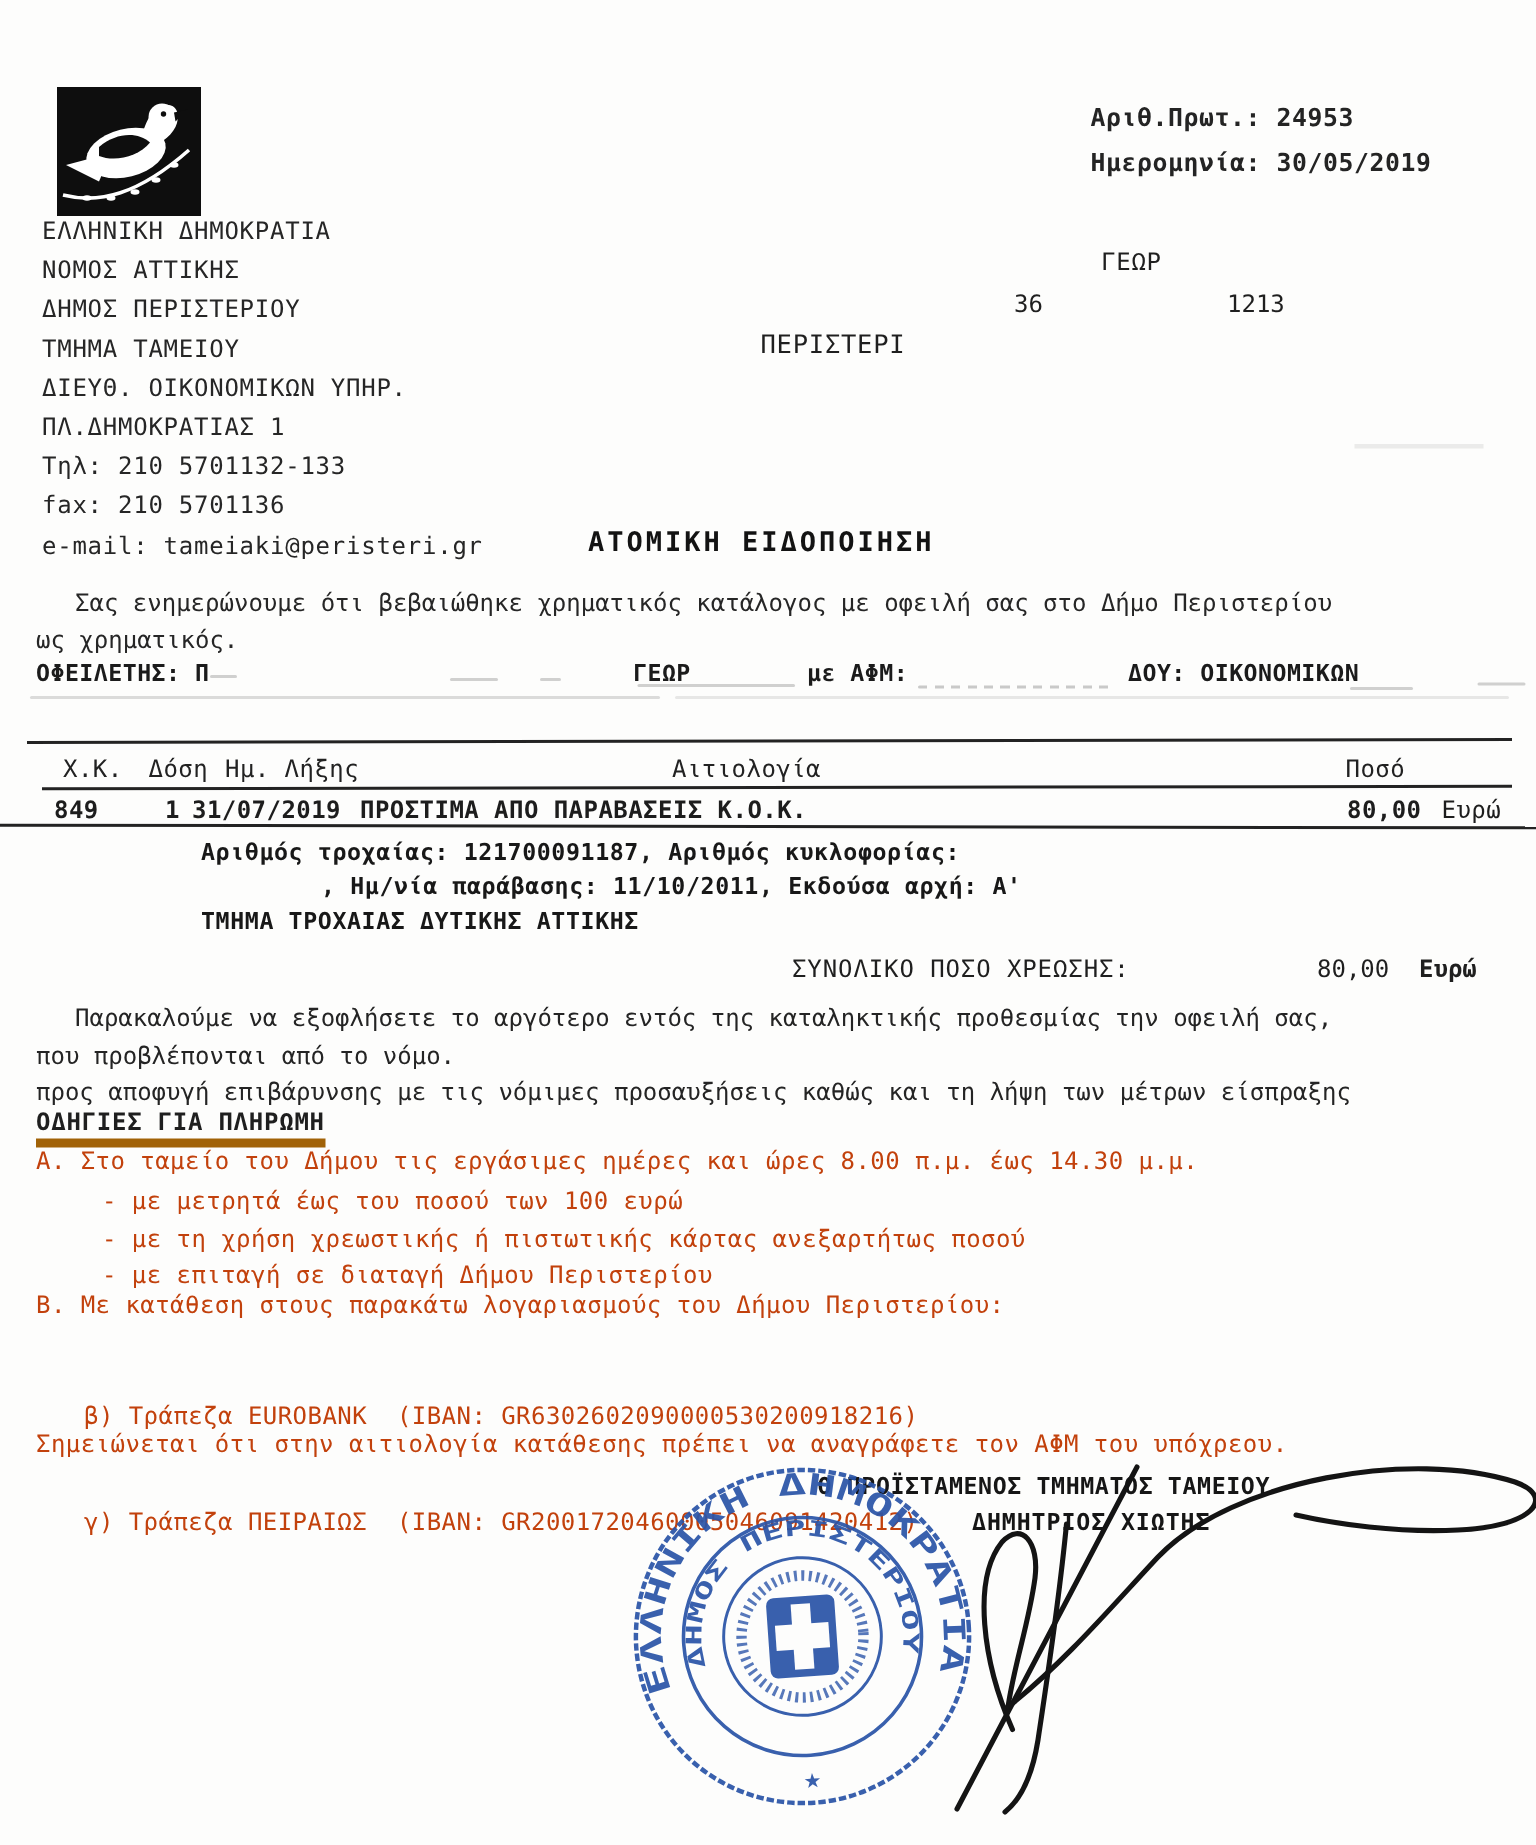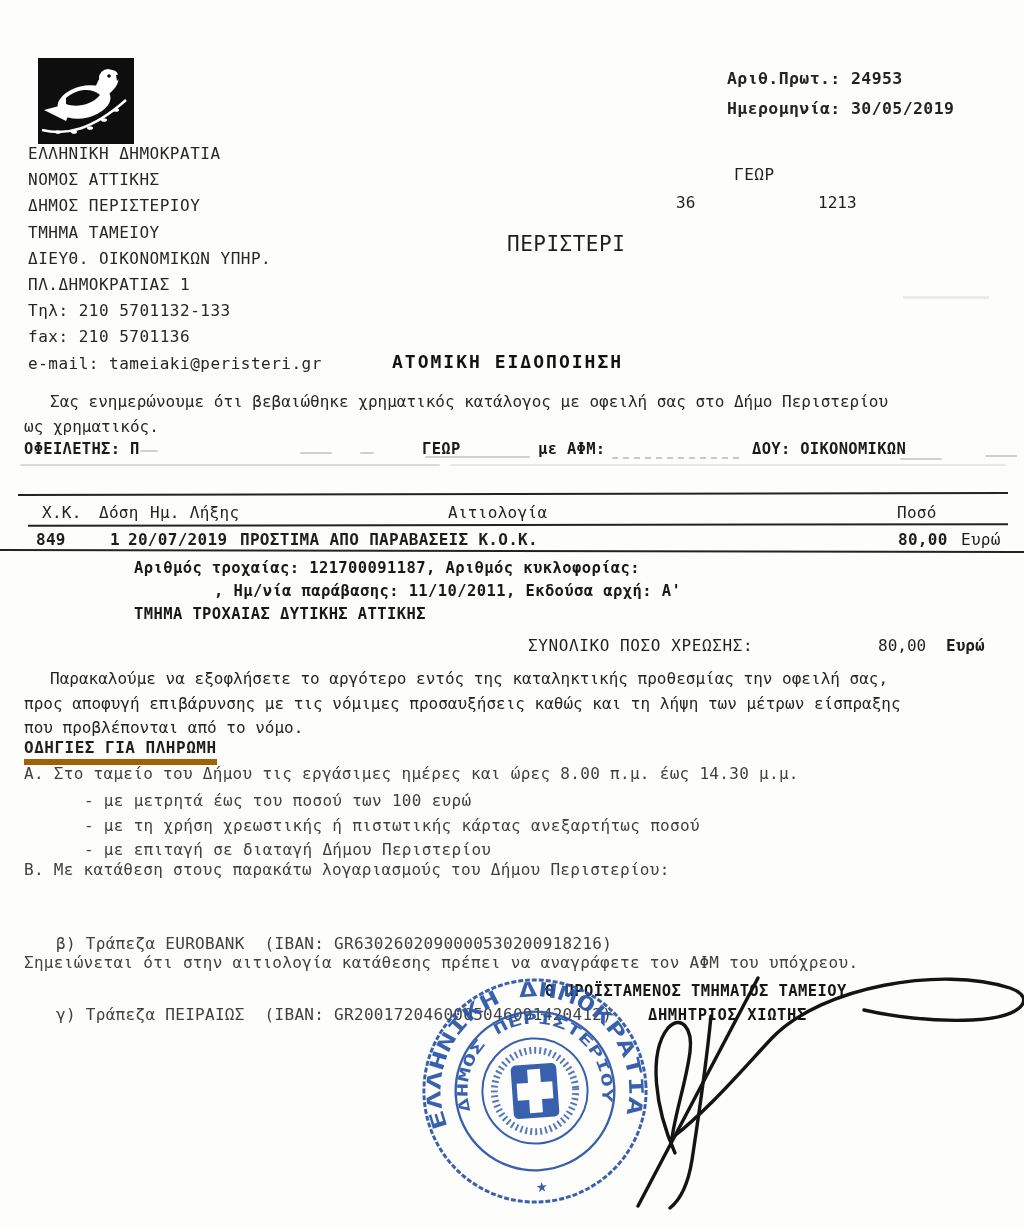--- a/index.html
+++ b/index.html
@@ -11,21 +11,21 @@
   }
   .abs { position:absolute; }
 
   
   .logo { left:38px; top:58px; width:96px; height:86px; }
   .sender { left:28px; top:141px; font-size:16px; line-height:26.2px; letter-spacing:.5px; color:#262626; }
   .proto { left:727px; top:64px; font-size:16.5px; line-height:30px; letter-spacing:.4px; color:#242424;font-weight:bold; }
   .recip-name { left:734px; top:165px; font-size:16px; letter-spacing:.5px; }
   .recip-no   { left:676px; top:193px; font-size:16px; }
   .recip-code { left:818px; top:193px; font-size:16px; }
-  .recip-city { left:507px; top:220px; font-size:21px; letter-spacing:.5px;margin-top:12px; }
+  .recip-city { left:507px; top:220px; font-size:17px; letter-spacing:.5px; }
 
   .doc-title { left:392px; top:351px; font-size:18px; font-weight:bold; letter-spacing:2px; color:#131313; }
 
   .intro { left:24px; top:390px; width:990px; font-size:16px; line-height:24.5px; color:#262626; }
   .intro .ind { padding-left:26px; }
 
   
   .debtor { top:440px; font-size:15.5px; font-weight:bold; color:#1b1b1b; letter-spacing:.3px; }
   .redact { position:absolute; background:#9a9a9a; opacity:.45; border-radius:1px; }
   .redact.dot { background:repeating-linear-gradient(90deg,#8a8a8a 0 6px,transparent 6px 11px); }
@@ -43,25 +43,25 @@
   .total-label { left:528px; top:636px; font-size:16px; font-weight:normal; letter-spacing:.6px; }
   .total-val   { left:878px; top:636px; font-size:16px; }
   .total-cur   { left:946px; top:636px; font-size:16px; font-weight:bold; }
 
   .notice { left:24px; top:667px; width:995px; font-size:16px; line-height:24.5px; color:#242424; }
   .notice .ind { padding-left:26px; }
 
   .instr-head { left:24px; top:738px; font-size:16px; font-weight:bold; letter-spacing:.5px;
                 border-bottom:6px solid #a16207; padding-bottom:2px; }
   .secA-title { left:24px; top:764px; }
-  .secA-items { left:68px; top:789px; line-height:24.6px;margin-left:16px; }
+  .secA-items { left:68px; top:789px; line-height:24.6px; }
   .secB-title { left:24px; top:860px; }
   .secB-items { left:56px; top:885px; line-height:23.6px; white-space:pre; }
   .dep-note  { left:24px; top:953px; }
-  .sec-line { font-size:16px; letter-spacing:.3px; color:#404040; }
+  .sec-line { font-size:16px; letter-spacing:.3px; color:#c2410c; }
 
   .sig-title { left:545px; top:982px; font-size:15.5px; font-weight:bold; letter-spacing:.4px; color:#161616; }
   .sig-name  { left:648px; top:1006px; font-size:15.5px; font-weight:bold; letter-spacing:.6px; color:#161616; }
 
   .stamp { left:416px; top:972px; width:238px; height:238px; transform:rotate(-4deg); opacity:.93; }
   .signature { left:580px; top:958px; width:462px; height:266px; }
 
   .artifact { position:absolute; background:#b9b9b4; opacity:.25; }
 </style>
 </head>
@@ -135,38 +135,38 @@
 
   <div class="th" style="left:42px;">Χ.Κ.</div>
   <div class="th" style="left:99px;">Δόση</div>
   <div class="th" style="left:150px;">Ημ. Λήξης</div>
   <div class="th" style="left:448px;">Αιτιολογία</div>
   <div class="th" style="left:897px;">Ποσό</div>
   <div class="rule" style="left:28px; top:524px; width:980px; height:1.6px; transform:rotate(-.1deg);"></div>
 
   <div class="td" style="left:36px;">849</div>
   <div class="td" style="left:110px;">1</div>
-  <div class="td" style="left:128px;">20/07/2019</div>
+  <div class="td" style="left:128px;">31/07/2019</div>
   <div class="td" style="left:240px;">ΠΡΟΣΤΙΜΑ ΑΠΟ ΠΑΡΑΒΑΣΕΙΣ Κ.Ο.Κ.</div>
   <div class="td" style="left:898px;">80,00</div>
   <div class="td" style="left:961px; font-weight:400;">Ευρώ</div>
   <div class="rule" style="left:0px; top:550px; width:1024px; height:2.2px; transform:rotate(.1deg);"></div>
 
   <div class="detail" style="left:134px; top:559px;">Αριθμός τροχαίας: 121700091187, Αριθμός κυκλοφορίας:</div>
   <div class="detail" style="left:214px; top:582px;">, Ημ/νία παράβασης: 11/10/2011, Εκδούσα αρχή: Α'</div>
   <div class="detail" style="left:134px; top:605px;">ΤΜΗΜΑ ΤΡΟΧΑΙΑΣ ΔΥΤΙΚΗΣ ΑΤΤΙΚΗΣ</div>
 
   <div class="abs total-label">ΣΥΝΟΛΙΚΟ ΠΟΣΟ ΧΡΕΩΣΗΣ:</div>
   <div class="abs total-val">80,00</div>
   <div class="abs total-cur">Ευρώ</div>
 
   <div class="abs notice">
     <div class="ind">Παρακαλούμε να εξοφλήσετε το αργότερο εντός της καταληκτικής προθεσμίας την οφειλή σας,</div>
+    <div>που προβλέπονται από το νόμο.</div>
     <div>προς αποφυγή επιβάρυνσης με τις νόμιμες προσαυξήσεις καθώς και τη λήψη των μέτρων είσπραξης</div>
-    <div>που προβλέπονται από το νόμο.</div>
   </div>
 
   <div class="abs instr-head">ΟΔΗΓΙΕΣ ΓΙΑ ΠΛΗΡΩΜΗ</div>
 
   <div class="abs secA-title sec-line">Α. Στο ταμείο του Δήμου τις εργάσιμες ημέρες και ώρες 8.00 π.μ. έως 14.30 μ.μ.</div>
   <div class="abs secA-items sec-line">
     <div>- με μετρητά έως του ποσού των 100 ευρώ</div>
     <div>- με τη χρήση χρεωστικής ή πιστωτικής κάρτας ανεξαρτήτως ποσού</div>
     <div>- με επιταγή σε διαταγή Δήμου Περιστερίου</div>
   </div>

